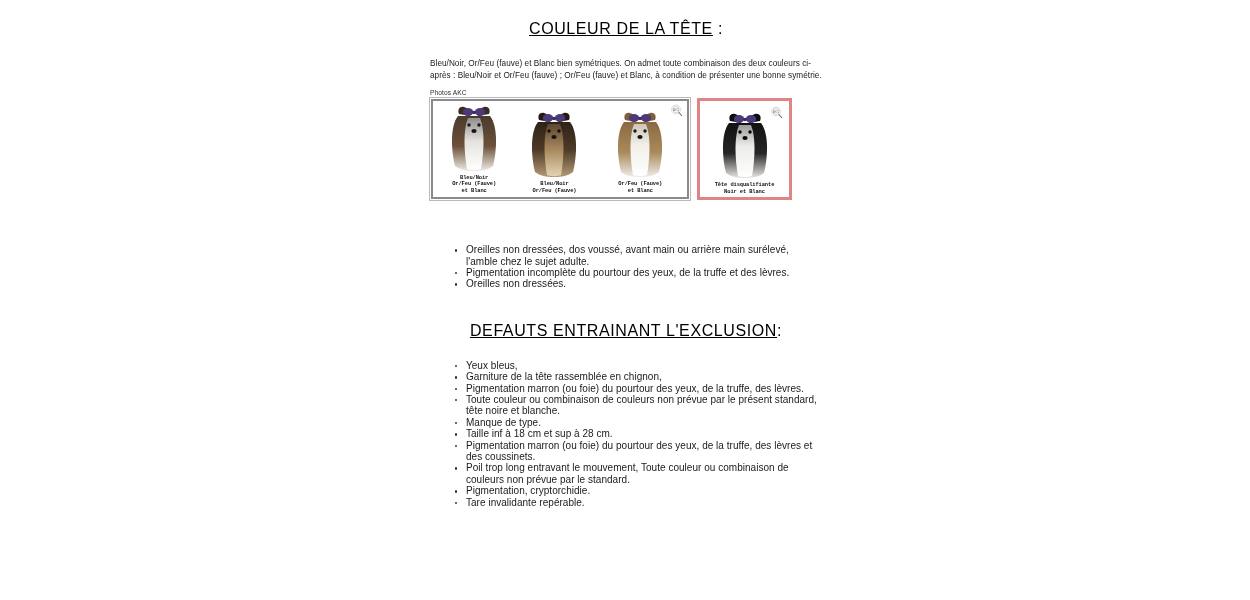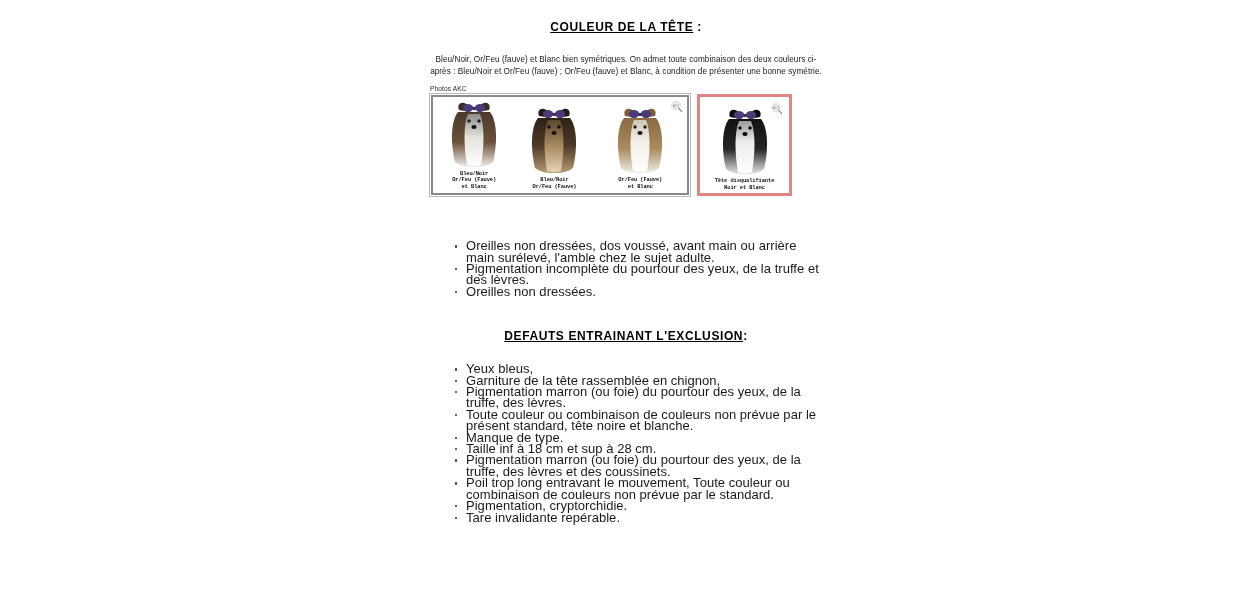--- a/index.html
+++ b/index.html
@@ -22,36 +22,36 @@
   .doc {
     position: absolute;
     left: 430px;
     top: 0;
     width: 392px;
   }
 
   
   .heading-row {
     text-align: center;
-    font-size: 12px;
-    font-weight: bold;
+    font-size: 16px;
+    font-weight: normal;
     letter-spacing: 0.6px;
     color: #000;
   }
   .heading-row .u { text-decoration: underline; }
   .heading-row .nu { text-decoration: none; }
 
   h1.title-block { margin: 0; padding: 0; }
 
   
   .para {
     font-size: 8.2px;
     line-height: 11.6px;
     color: #1a1a1a;
-    text-align: center;
+    text-align: left;
     letter-spacing: 0.05px;
   }
   .para p { margin: 0; }
 
   
   .photos-label {
     font-size: 6.6px;
     color: #2a2a2a;
     margin-bottom: 2px;
     letter-spacing: 0.1px;
@@ -124,21 +124,21 @@
     width: 13px;
     height: 13px;
   }
   .watermark svg { display: block; }
 
   
   ul.bullets {
     margin: 0;
     padding: 0 0 0 25px;
     list-style: none;
-    font-size: 13px;
+    font-size: 10px;
     line-height: 11.4px;
     color: #1a1a1a;
   }
   ul.bullets li {
     position: relative;
     padding-left: 11px;
     letter-spacing: 0.03px;
   }
   ul.bullets li::before {
     content: "";

